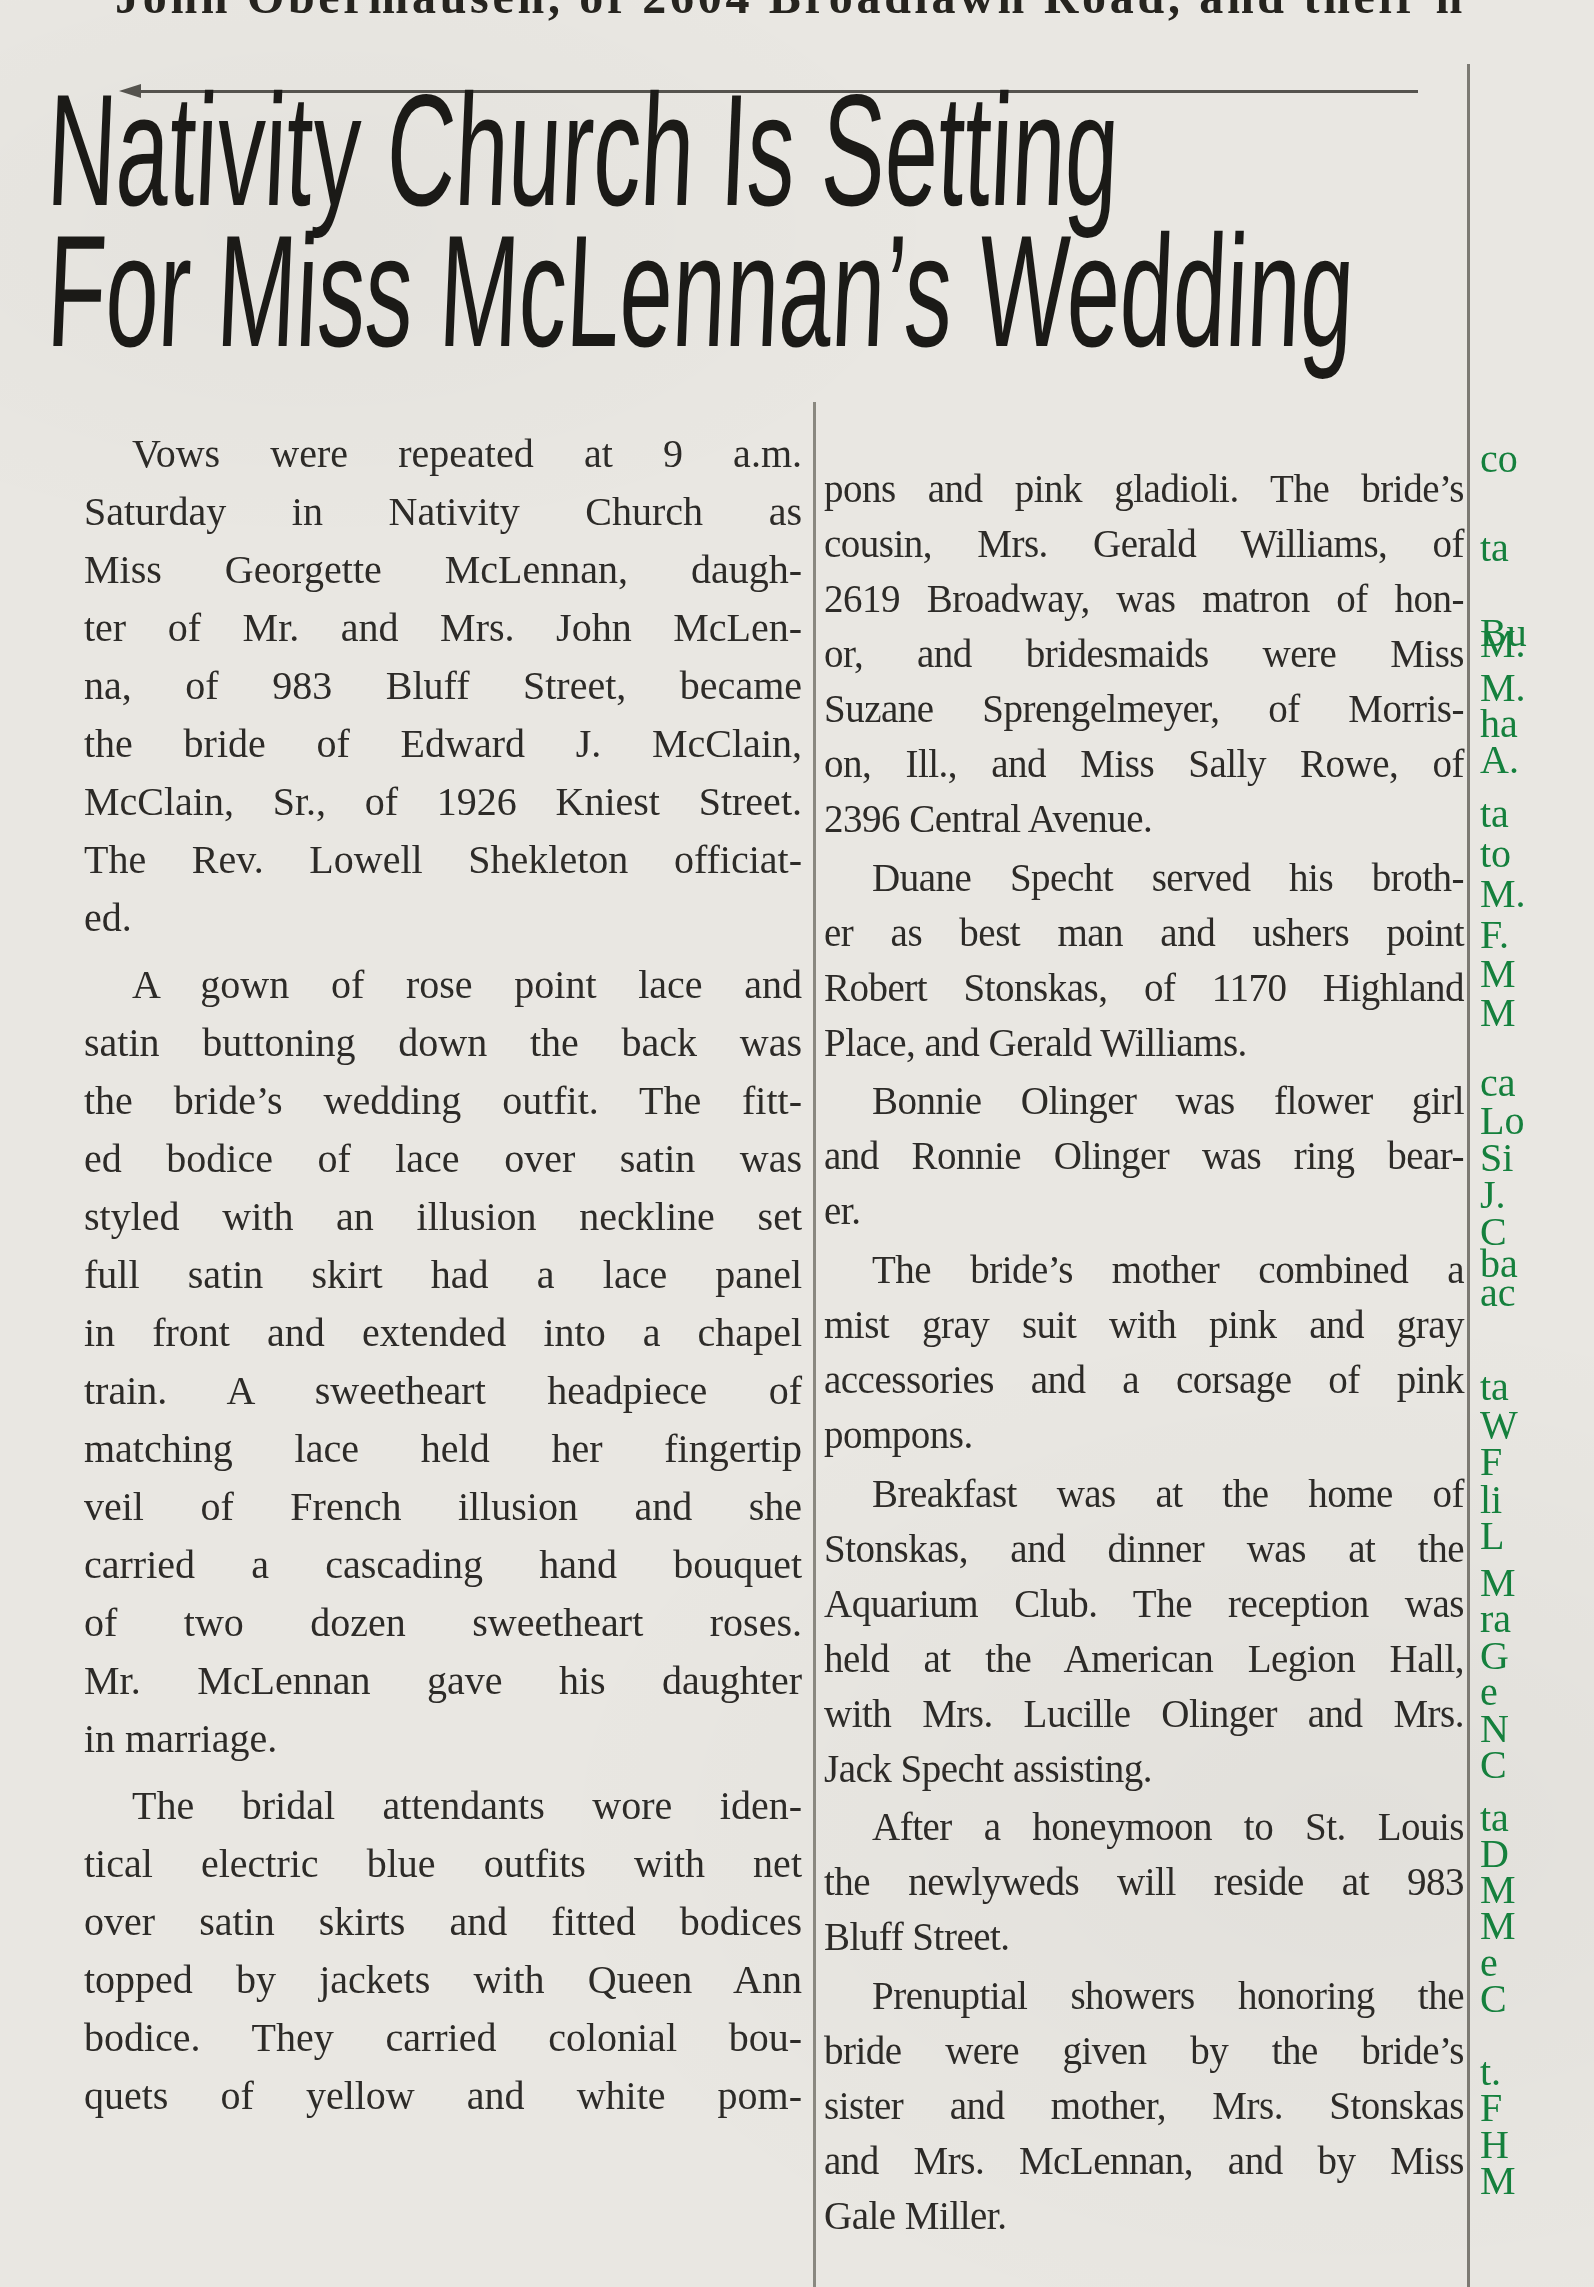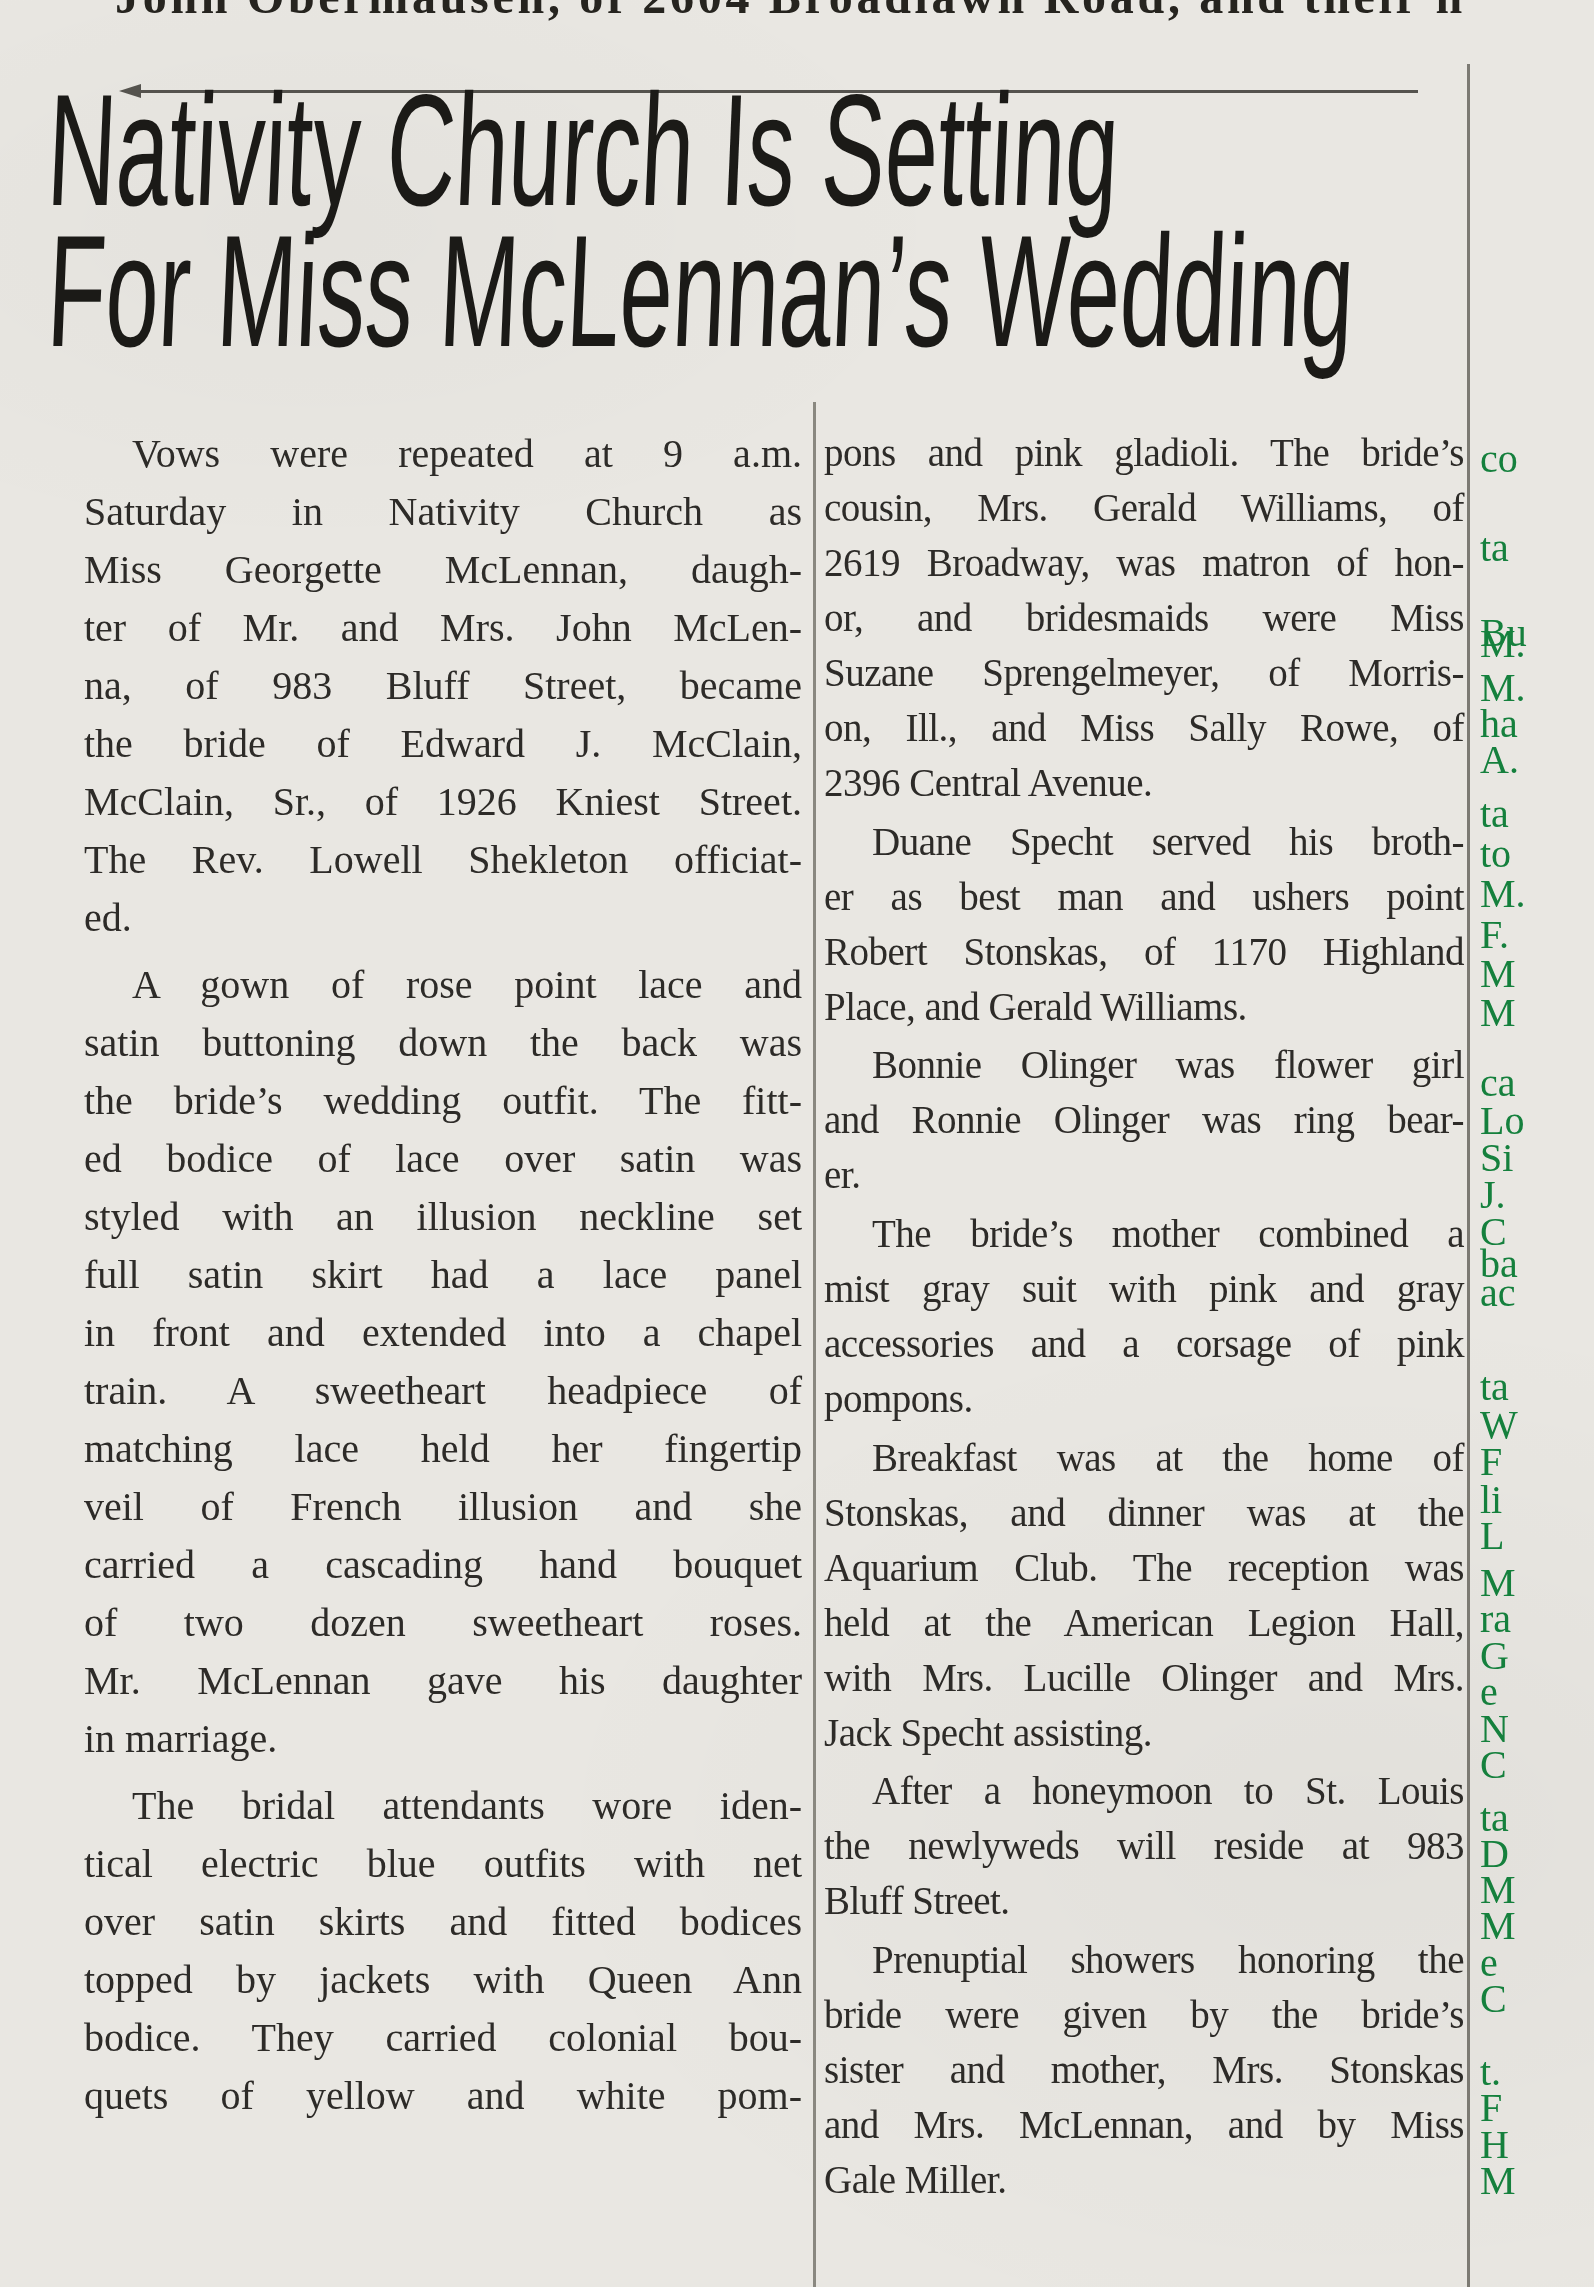--- a/index.html
+++ b/index.html
@@ -37,21 +37,21 @@
     position:absolute;left:0;white-space:nowrap;
     font-size:159px;line-height:1;
     transform:scale(0.60,1) skewX(-4deg);
     transform-origin:left top;
   }
   .hl1{top:71px;}
   .hl2{top:212px;}
 
   .col{position:absolute;top:425px;}
   .col1{left:84px;width:718px;font-size:40px;line-height:58px;}
-  .col2{left:824px;width:640px;font-size:39px;line-height:55px;letter-spacing:-0.5px;}
+  .col2{left:824px;width:640px;font-size:39px;line-height:55px;letter-spacing:-0.5px;margin-top:36px;}
   .col1 .para{margin:0 0 9.1px 0;}
   .col2 .para{margin:0 0 3.7px 0;}
   .line{text-align:justify;text-align-last:justify;}
   .line.end{text-align-last:left;}
   .line.ind{text-indent:48px;}
 
   .rule-v{position:absolute;width:2.7px;background:#8a8880;}
   .rule-v1{left:813px;top:402px;height:1886px;}
   .rule-v2{left:1467px;top:64px;height:2224px;background:#7c7a73;}
 

